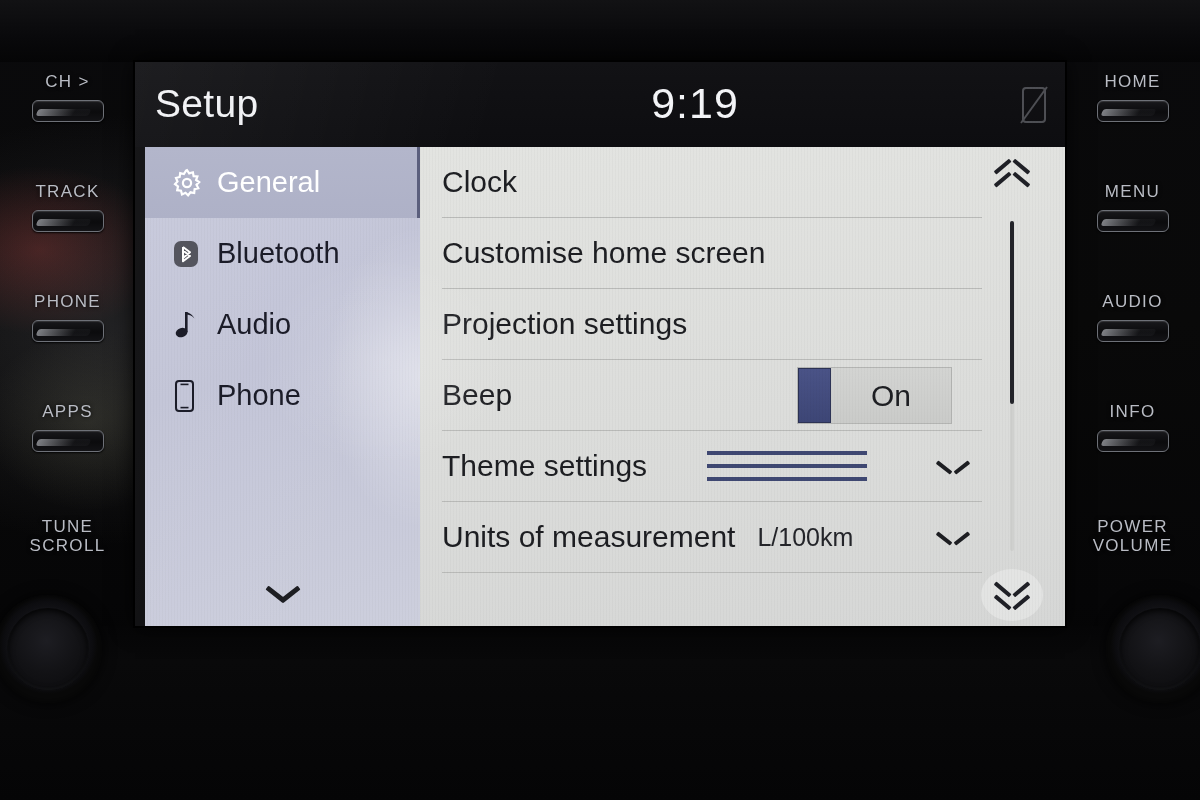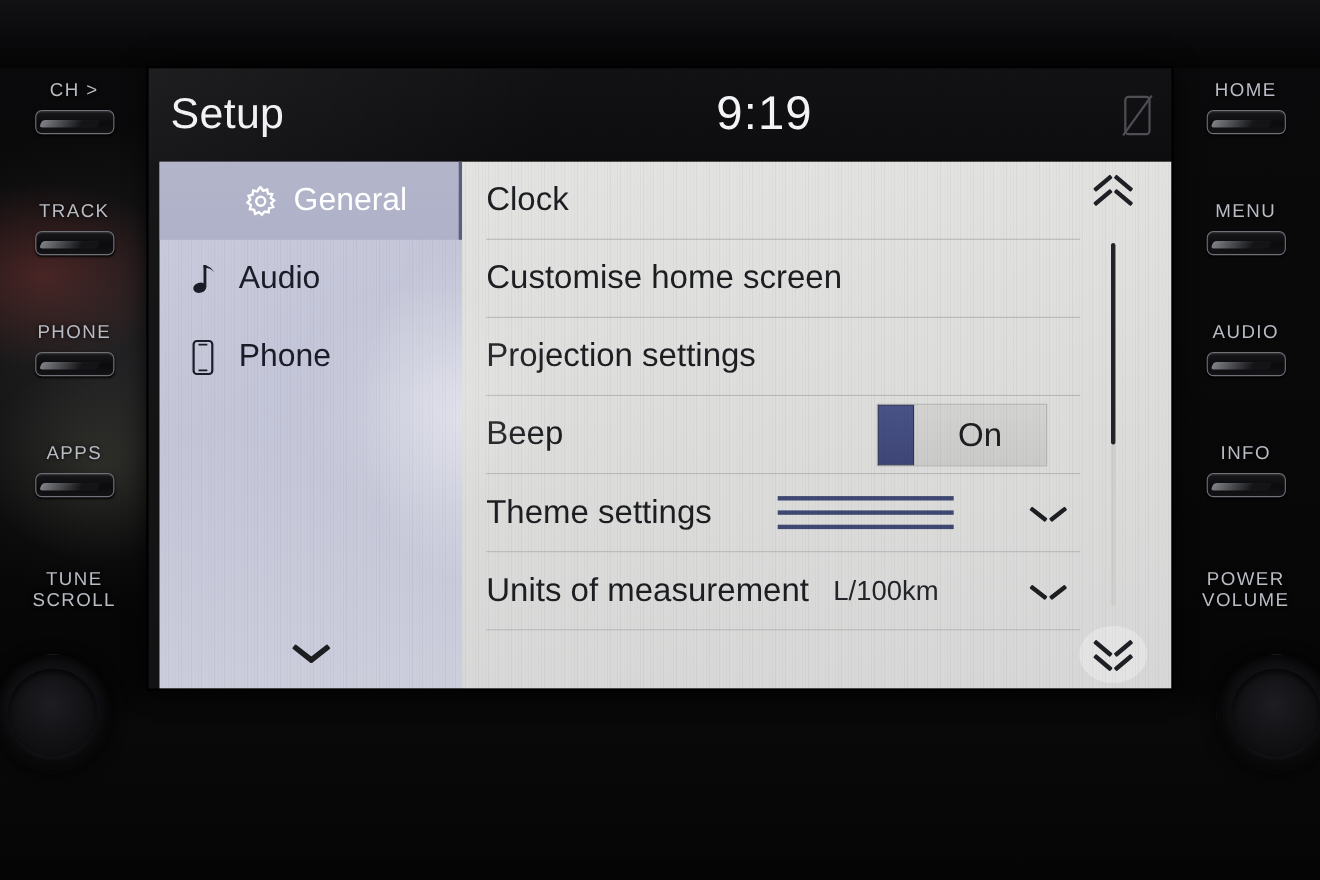--- a/index.html
+++ b/index.html
@@ -112,21 +112,20 @@
   }
   .side-item {
     height:71px; display:flex; align-items:center; padding-left:26px;
     color:#1b1c28; font-size:29px; font-family:"Liberation Sans", sans-serif;
     position:relative; z-index:1;
   }
   .side-item.selected {
     background:linear-gradient(180deg,#b3b6cb 0%,#aeb1c7 100%);
     color:#ffffff;
     box-shadow:inset -3px 0 0 #5b5f7d;
-    justify-content:center;
   }
   .side-icon { width:40px; display:flex; align-items:center; justify-content:flex-start; }
   .side-label { margin-left:6px; }
   #sidebar-more {
     position:absolute; left:0; bottom:26px; width:100%;
     display:flex; justify-content:center; z-index:1;
   }
 
   
   #main-panel {
@@ -342,20 +341,29 @@
             <svg width="32" height="32" viewBox="0 0 32 32">
               <g fill="none" stroke="#ffffff" stroke-width="2.2">
                 <circle cx="16" cy="16" r="4.1"></circle>
                 <path d="M16 3.2 L18.2 6.4 L21.9 5.3 L22.6 9.1 L26.4 9.4 L25.1 13 L28.2 15.1 L25.5 17.8 L27.3 21.2 L23.6 22.2 L23.2 26 L19.5 25.3 L17.1 28.3 L14.5 25.8 L11 27.4 L10 23.7 L6.2 23.2 L7 19.5 L4 17.1 L6.5 14.5 L5 11 L8.7 10 L9.2 6.2 L12.9 7 L15 3.6 Z"></path>
               </g>
             </svg>
           </span>
           <span class="side-label">General</span>
         </div>
 
+        <div class="side-item">
+          <span class="side-icon">
+            <svg width="30" height="30" viewBox="0 0 30 30">
+              <rect x="3" y="2" width="24" height="26" rx="7" fill="#54555e"></rect>
+              <path d="M12 8 L19 13.2 L12 19 M12 11.5 L19 17 L12 22.3 L12 8" fill="none" stroke="#ffffff" stroke-width="2" stroke-linejoin="round"></path>
+            </svg>
+          </span>
+          <span class="side-label">Bluetooth</span>
+        </div>
 
         <div class="side-item">
           <span class="side-icon">
             <svg width="28" height="32" viewBox="0 0 28 32">
               <g fill="#1b1c28">
                 <rect x="14" y="3" width="2.6" height="20"></rect>
                 <path d="M14 3 C19 3.6 22 6.4 23.4 9.4 C21.6 6.6 18.6 5.6 14 5.2 Z"></path>
                 <ellipse cx="10.6" cy="23.6" rx="6" ry="4.6" transform="rotate(-16 10.6 23.6)"></ellipse>
               </g>
             </svg>

